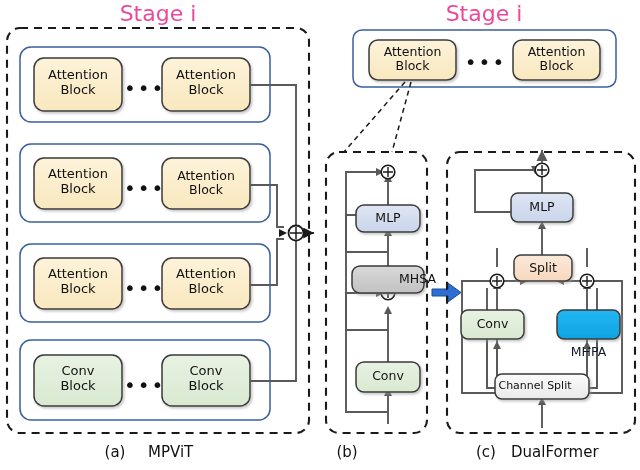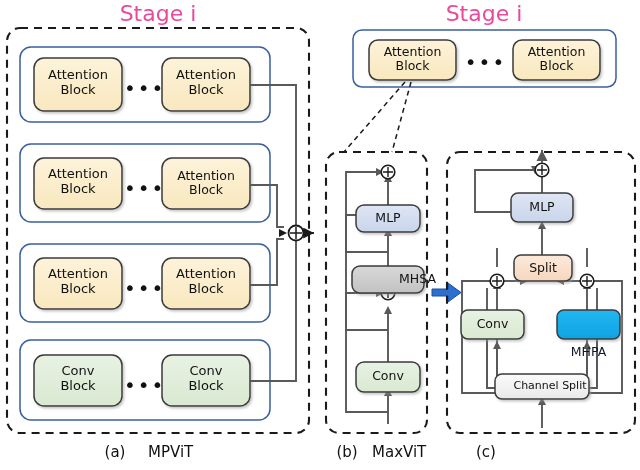--- a/index.html
+++ b/index.html
@@ -256,23 +256,23 @@
 Block</div>
 
   <div class="lbl blk-txt-sm" style="left:356px;top:211px;width:64px;">MLP</div>
   <div class="lbl blk-txt-sm" style="left:352px;top:272px;width:51px;margin-left:40px;">MHSA</div>
   <div class="lbl blk-txt-sm" style="left:356px;top:369px;width:64px;">Conv</div>
 
   <div class="lbl blk-txt-sm" style="left:511px;top:200px;width:62px;">MLP</div>
   <div class="lbl blk-txt-sm" style="left:514px;top:261px;width:58px;">Split</div>
   <div class="lbl blk-txt-sm" style="left:461px;top:317px;width:63px;">Conv</div>
   <div class="lbl blk-txt-sm" style="left:557px;top:317px;width:63px;color:#0f172a;margin-top:28px;">MHPA</div>
-  <div class="lbl blk-txt-xs" style="left:495px;top:380px;width:94px;padding-left:8px;">Channel Split</div>
+  <div class="lbl blk-txt-xs" style="left:480px;top:380px;width:94px;padding-left:8px;">Channel Split</div>
 
   <div class="lbl caption" style="left:95px;top:444px;width:40px;">(a)</div>
   <div class="lbl caption" style="left:140px;top:444px;width:90px;text-align:left;margin-left:8px;">MPViT</div>
 
   <div class="lbl caption" style="left:327px;top:444px;width:40px;">(b)</div>
-  <div class="lbl caption" style="left:372px;top:444px;width:90px;text-align:left;">MaxViT</div>
 
   <div class="lbl caption" style="left:466px;top:444px;width:40px;">(c)</div>
+  <div class="lbl caption" style="left:511px;top:444px;width:120px;text-align:left;">DualFormer</div>
 
 </div>
 
 </body></html>

